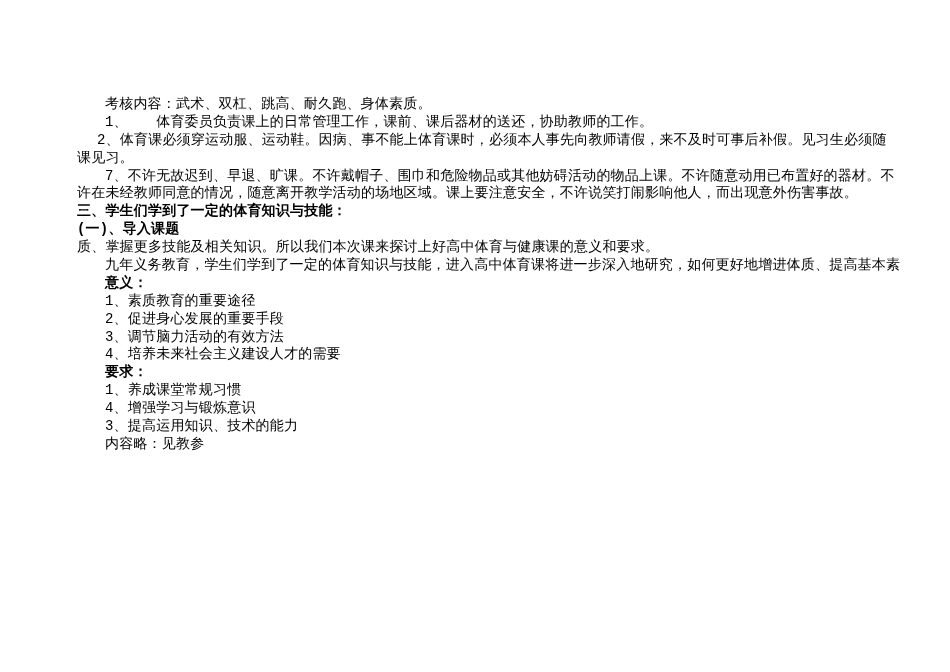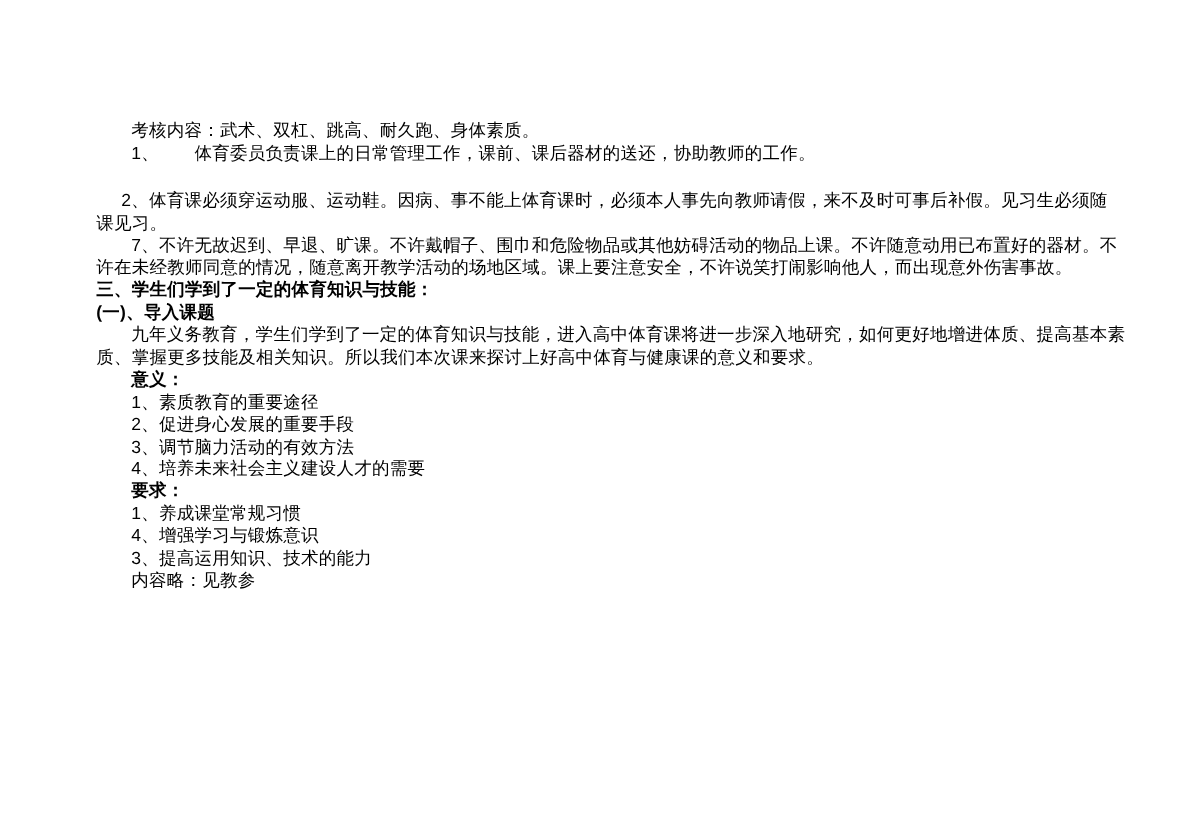--- a/index.html
+++ b/index.html
@@ -6,55 +6,55 @@
     margin: 0;
     padding: 0;
     background: #ffffff;
   }
   .page {
     position: relative;
     width: 950px;
     height: 672px;
     background: #ffffff;
     overflow: hidden;
-    font-family: Liberation Sans, sans-serif;
+    font-family: Liberation Mono, monospace;
   }
   .content {
     position: absolute;
     left: 77px;
     top: 96px;
     width: 800px;
     color: #000000;
     font-size: 14px;
   }
   .line {
     line-height: 17.9px;
     height: 17.9px;
     white-space: pre;
     letter-spacing: 0.2px;
   }
   .b  { font-weight: 700; }
   .i1 { padding-left: 28px; }  
-  .i2 { padding-left: 20px; margin-top: 20px; }  
+  .i2 { padding-left: 20px; }  
 </style>
 </head>
 <body>
 
 <div class="page">
   <div class="content">
     <div class="line i1">考核内容：武术、双杠、跳高、耐久跑、身体素质。</div>
     <div class="line i1">1、　　体育委员负责课上的日常管理工作，课前、课后器材的送还，协助教师的工作。</div>
     <div class="line i2">2、体育课必须穿运动服、运动鞋。因病、事不能上体育课时，必须本人事先向教师请假，来不及时可事后补假。见习生必须随</div>
     <div class="line">课见习。</div>
     <div class="line i1">7、不许无故迟到、早退、旷课。不许戴帽子、围巾和危险物品或其他妨碍活动的物品上课。不许随意动用已布置好的器材。不</div>
     <div class="line">许在未经教师同意的情况，随意离开教学活动的场地区域。课上要注意安全，不许说笑打闹影响他人，而出现意外伤害事故。</div>
     <div class="line b">三、学生们学到了一定的体育知识与技能：</div>
     <div class="line b">(一)、导入课题</div>
+    <div class="line">质、掌握更多技能及相关知识。所以我们本次课来探讨上好高中体育与健康课的意义和要求。</div>
     <div class="line i1">九年义务教育，学生们学到了一定的体育知识与技能，进入高中体育课将进一步深入地研究，如何更好地增进体质、提高基本素</div>
-    <div class="line">质、掌握更多技能及相关知识。所以我们本次课来探讨上好高中体育与健康课的意义和要求。</div>
     <div class="line b i1">意义：</div>
     <div class="line i1">1、素质教育的重要途径</div>
     <div class="line i1">2、促进身心发展的重要手段</div>
     <div class="line i1">3、调节脑力活动的有效方法</div>
     <div class="line i1">4、培养未来社会主义建设人才的需要</div>
     <div class="line b i1">要求：</div>
     <div class="line i1">1、养成课堂常规习惯</div>
     <div class="line i1">4、增强学习与锻炼意识</div>
     <div class="line i1">3、提高运用知识、技术的能力</div>
     <div class="line i1">内容略：见教参</div>

